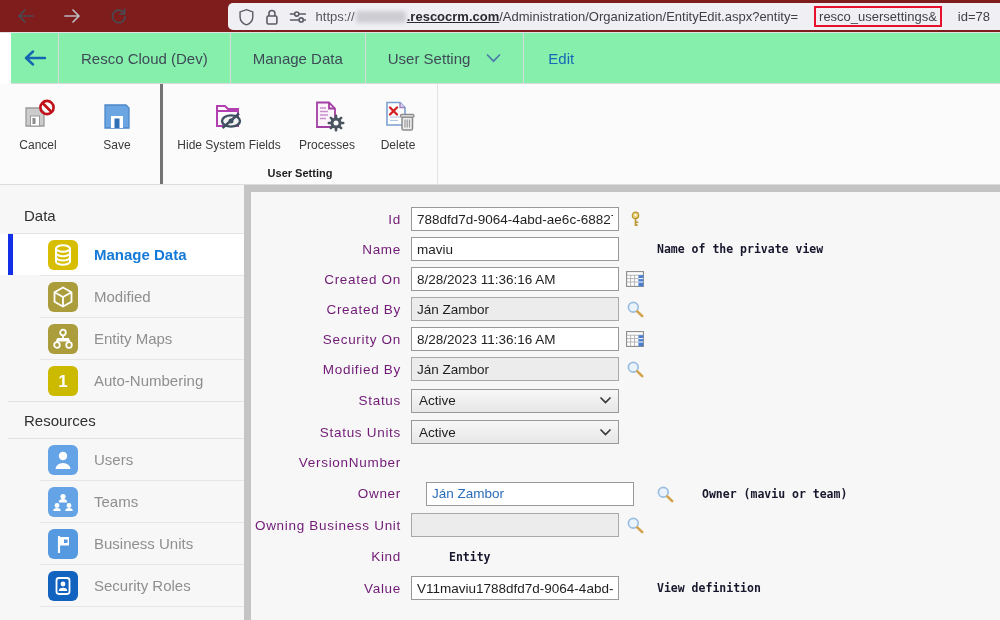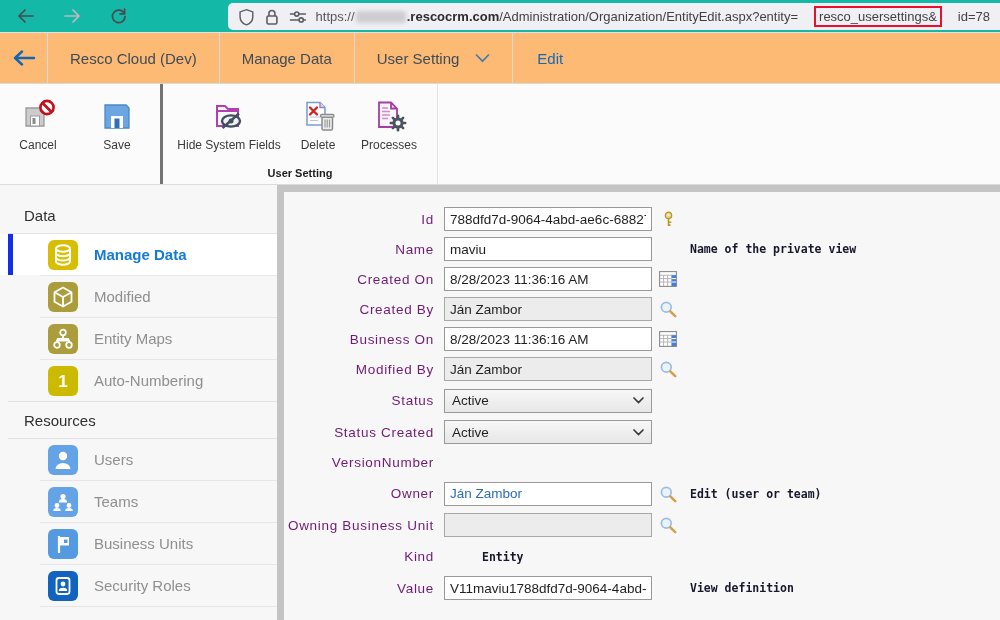--- a/index.html
+++ b/index.html
@@ -1,36 +1,36 @@
 <!DOCTYPE html>
 <html><head>
 <meta charset="utf-8">
 <style>
   * { box-sizing: border-box; margin: 0; padding: 0; }
   html,body { width:1000px; height:620px; overflow:hidden;
     font-family:"Liberation Sans", sans-serif; background:#fff; }
 
   
-  .browser-bar { height:33px; background:#14b8a6; border-bottom:1px solid #e2e2e6;
+  .browser-bar { height:33px; background:#7f1d1d; border-bottom:1px solid #e2e2e6;
     position:relative; display:flex; align-items:center;text-align:right; }
   .b-nav { display:flex; align-items:center; gap:26px; padding-left:16px; }
   .b-btn { width:20px; height:20px; display:flex; align-items:center; justify-content:center; cursor:pointer; }
   .url-bar { position:absolute; left:228px; right:0; top:3px; height:27px;
     background:#f0f0f4; border-radius:5px 0 0 5px; display:flex; align-items:center;
     gap:9px; padding:0 10px; }
   .url-text { font-size:13px; color:#3f3f46; white-space:nowrap; display:flex; align-items:center; overflow:hidden; }
   .url-text .dim { color:#55555c; }
   .redacted { display:inline-block; width:56px; height:12px; margin:0 1px;
     background:#bdbdc4; border-radius:3px; filter:blur(2px); opacity:.7; }
-  .url-domain { font-weight:700; color:#2a2a30; }
+  .url-domain { font-weight:700; color:#2a2a30;text-decoration:underline; }
   .hl-box { border:2px solid #e8112d; padding:1px 3px; margin:0 16px; display:inline-block; }
 
   
-  .nav-bar { height:51px; background:#fdba74; border-bottom:1px solid #d7d9da;
-    display:flex; align-items:stretch; }
+  .nav-bar { height:51px; background:#86efac; border-bottom:1px solid #d7d9da;
+    display:flex; align-items:stretch;margin-left:11px; }
   .nav-back { width:48px; display:flex; align-items:center; justify-content:center;
     border-right:1px solid #d7d9da; cursor:pointer; }
   .nav-item { display:flex; align-items:center; gap:16px; padding:0 22px;
     font-size:15px; color:#3e4b57; border-right:1px solid #d7d9da; cursor:pointer; }
   .nav-edit { display:flex; align-items:center; padding:0 24px; font-size:15px;
     color:#1568b8; cursor:pointer; }
 
   
   .toolbar { height:101px; background:#fbfbfb; border-bottom:1px solid #dcdcdc;
     display:flex; align-items:stretch; }
@@ -38,21 +38,21 @@
     cursor:pointer; }
   .tb-btn .ic { height:40px; display:flex; align-items:center; justify-content:center; }
   .tb-btn .lbl { font-size:12px; color:#3a3a3a; margin-top:2px; white-space:nowrap; }
   .tb-group { display:flex; position:relative; border-left:3px solid #737373;
     border-right:1px solid #e3e3e3; padding:0 8px; }
   .tb-group-label { position:absolute; left:0; right:0; bottom:5px; text-align:center;
     font-size:11px; font-weight:700; color:#1c1c1c; }
 
   
   .main { display:flex; height:435px; }
-  .sidebar { width:277px; background:#f7f7f7; padding-top:12px; flex:none; }
+  .sidebar { width:244px; background:#f7f7f7; padding-top:12px; flex:none; }
   .side-header { font-size:15px; color:#2f2f2f; padding:10px 0 9px 24px; }
   .side-rule { border-bottom:1px solid #e3e3e3; margin-left:8px; }
   .side-item { height:41px; display:flex; align-items:center; gap:16px;
     padding-left:48px; position:relative; cursor:pointer; }
   .side-item .sicon { width:30px; height:30px; border-radius:6px; flex:none;
     display:flex; align-items:center; justify-content:center; }
   .side-item .slabel { font-size:15px; color:#8f8f8f; }
   .side-item.selected { background:#fff; }
   .side-item.selected .slabel { color:#1479d7; font-weight:700; }
   .side-item.selected::before { content:""; position:absolute; left:8px; top:0;
@@ -197,52 +197,52 @@
         <svg width="38" height="34" viewBox="0 0 38 34">
           <path d="M7 27 V7 h8 l3 3 h10 v4" fill="#fdf8fd" stroke="#b13fb1" stroke-width="2"></path>
           <path d="M7 27 V12 h21 v15 Z" fill="#fdf8fd" stroke="#b13fb1" stroke-width="2"></path>
           <ellipse cx="21" cy="22" rx="9" ry="5.6" fill="#f2f2f2" stroke="#3f4f5f" stroke-width="2.4"></ellipse>
           <circle cx="21" cy="22" r="2.5" fill="#3f4f5f"></circle>
           <line x1="12.5" y1="29" x2="29" y2="14.5" stroke="#3f4f5f" stroke-width="2.4"></line>
         </svg>
       </div>
       <div class="lbl">Hide System Fields</div>
     </div>
-    <div class="tb-btn" style="width:62px;">
-      <div class="ic">
-        <svg width="36" height="34" viewBox="0 0 36 34">
-          <path d="M7 3.5 h13 l5 5 V26 H7 Z" fill="#fff" stroke="#7aa0cf" stroke-width="1.6"></path>
-          <path d="M20 3.5 v5 h5" fill="#e7d9f0" stroke="#9b7fc0" stroke-width="1.4"></path>
-          <path d="M10 18 h10 M10 21.5 h8" stroke="#aec6e4" stroke-width="1.2"></path>
-          <path d="M10 8.5 L17 15.5 M17 8.5 L10 15.5" stroke="#d22222" stroke-width="2.4" stroke-linecap="round"></path>
-          <rect x="22" y="18" width="10.5" height="13" rx="1.6" fill="#ededed" stroke="#8a8a8a" stroke-width="1.5"></rect>
-          <rect x="20.5" y="15.5" width="13.5" height="2.6" rx="1.2" fill="#ededed" stroke="#8a8a8a" stroke-width="1.3"></rect>
-          <path d="M25 20.5 v8 M27.2 20.5 v8 M29.5 20.5 v8" stroke="#9a9a9a" stroke-width="1.2"></path>
-        </svg>
-      </div>
-      <div class="lbl">Delete</div>
-    </div>
     <div class="tb-btn" style="width:80px;">
       <div class="ic">
         <svg width="36" height="34" viewBox="0 0 36 34">
           <path d="M8 3.5 h12 l6 6 V28 H8 Z" fill="#fbf5fb" stroke="#a23fa2" stroke-width="1.8"></path>
           <path d="M20 3.5 v6 h6" fill="none" stroke="#a23fa2" stroke-width="1.8"></path>
           <path d="M11 9 h6 M11 12.5 h8 M11 16 h8 M11 19.5 h6" stroke="#c98fc9" stroke-width="1.3"></path>
           <g>
             <rect x="25.7" y="15.5" width="2.6" height="17" rx="1.2" fill="#4a5560"></rect>
             <rect x="25.7" y="15.5" width="2.6" height="17" rx="1.2" fill="#4a5560" transform="rotate(45 27 24)"></rect>
             <rect x="25.7" y="15.5" width="2.6" height="17" rx="1.2" fill="#4a5560" transform="rotate(90 27 24)"></rect>
             <rect x="25.7" y="15.5" width="2.6" height="17" rx="1.2" fill="#4a5560" transform="rotate(135 27 24)"></rect>
             <circle cx="27" cy="24" r="5.6" fill="#4a5560"></circle>
             <circle cx="27" cy="24" r="2.5" fill="#fbfbfb"></circle>
           </g>
         </svg>
       </div>
       <div class="lbl">Processes</div>
     </div>
+    <div class="tb-btn" style="width:62px;">
+      <div class="ic">
+        <svg width="36" height="34" viewBox="0 0 36 34">
+          <path d="M7 3.5 h13 l5 5 V26 H7 Z" fill="#fff" stroke="#7aa0cf" stroke-width="1.6"></path>
+          <path d="M20 3.5 v5 h5" fill="#e7d9f0" stroke="#9b7fc0" stroke-width="1.4"></path>
+          <path d="M10 18 h10 M10 21.5 h8" stroke="#aec6e4" stroke-width="1.2"></path>
+          <path d="M10 8.5 L17 15.5 M17 8.5 L10 15.5" stroke="#d22222" stroke-width="2.4" stroke-linecap="round"></path>
+          <rect x="22" y="18" width="10.5" height="13" rx="1.6" fill="#ededed" stroke="#8a8a8a" stroke-width="1.5"></rect>
+          <rect x="20.5" y="15.5" width="13.5" height="2.6" rx="1.2" fill="#ededed" stroke="#8a8a8a" stroke-width="1.3"></rect>
+          <path d="M25 20.5 v8 M27.2 20.5 v8 M29.5 20.5 v8" stroke="#9a9a9a" stroke-width="1.2"></path>
+        </svg>
+      </div>
+      <div class="lbl">Delete</div>
+    </div>
     <div class="tb-group-label">User Setting</div>
   </div>
 </div>
 
 <div class="main">
 
   <div class="sidebar">
     <div class="side-header">Data</div>
     <div class="side-rule"></div>
 
@@ -379,21 +379,21 @@
       <div class="f-label">Created By</div>
       <div class="f-field"><input type="text" class="ro" readonly="" value="Ján Zambor" style=""></div>
       <div class="f-icon">
           <svg width="18" height="18">
             <use href="#sym-magnifier"></use>
           </svg>
         </div>
     </div>
 
     <div class="form-row">
-      <div class="f-label">Business On</div>
+      <div class="f-label">Security On</div>
       <div class="f-field"><input type="text" value="8/28/2023 11:36:16 AM" style=""></div>
       <div class="f-icon">
           <svg width="18" height="16">
             <use href="#sym-calendar"></use>
           </svg>
         </div>
     </div>
 
     <div class="form-row">
       <div class="f-label">Modified By</div>
@@ -411,44 +411,44 @@
         <div class="sel">
           <span>Active</span>
           <svg width="11" height="7">
               <use href="#sym-select-chevron"></use>
             </svg>
         </div>
       </div>
     </div>
 
     <div class="form-row">
-      <div class="f-label">Status Created</div>
+      <div class="f-label">Status Units</div>
       <div class="f-field">
         <div class="sel">
           <span>Active</span>
           <svg width="11" height="7">
               <use href="#sym-select-chevron"></use>
             </svg>
         </div>
       </div>
     </div>
 
     <div class="form-row">
       <div class="f-label">VersionNumber</div>
     </div>
 
-    <div class="form-row" style="height:33px;">
+    <div class="form-row" style="height:33px;gap:15px;">
       <div class="f-label">Owner</div>
       <div class="f-field"><input type="text" class="link" value="Ján Zambor" style=""></div>
       <div class="f-icon">
           <svg width="18" height="18">
             <use href="#sym-magnifier"></use>
           </svg>
         </div>
-      <div class="f-help">Edit (user or team)</div>
+      <div class="f-help">Owner (maviu or team)</div>
     </div>
 
     <div class="form-row">
       <div class="f-label">Owning Business Unit</div>
       <div class="f-field"><input type="text" class="ro" readonly="" value="" style=""></div>
       <div class="f-icon">
           <svg width="18" height="18">
             <use href="#sym-magnifier"></use>
           </svg>
         </div>

